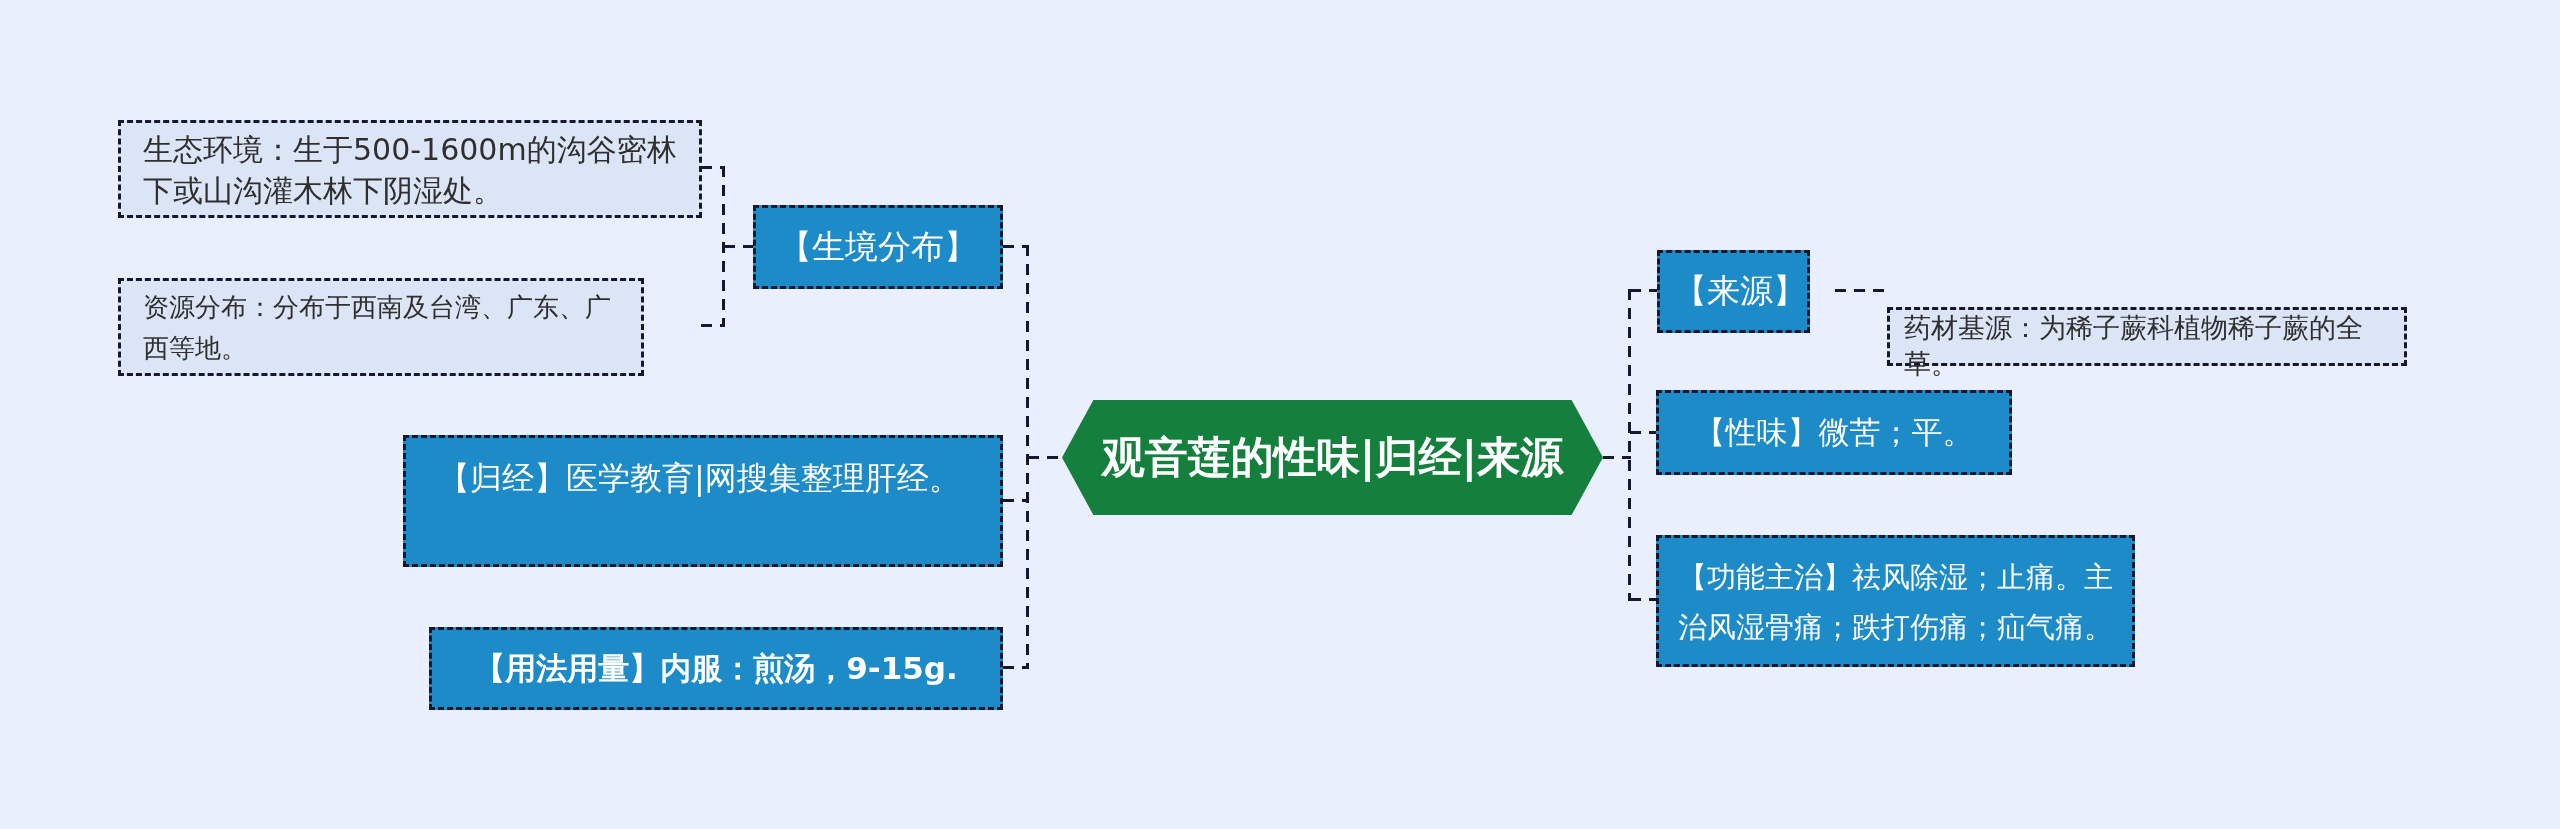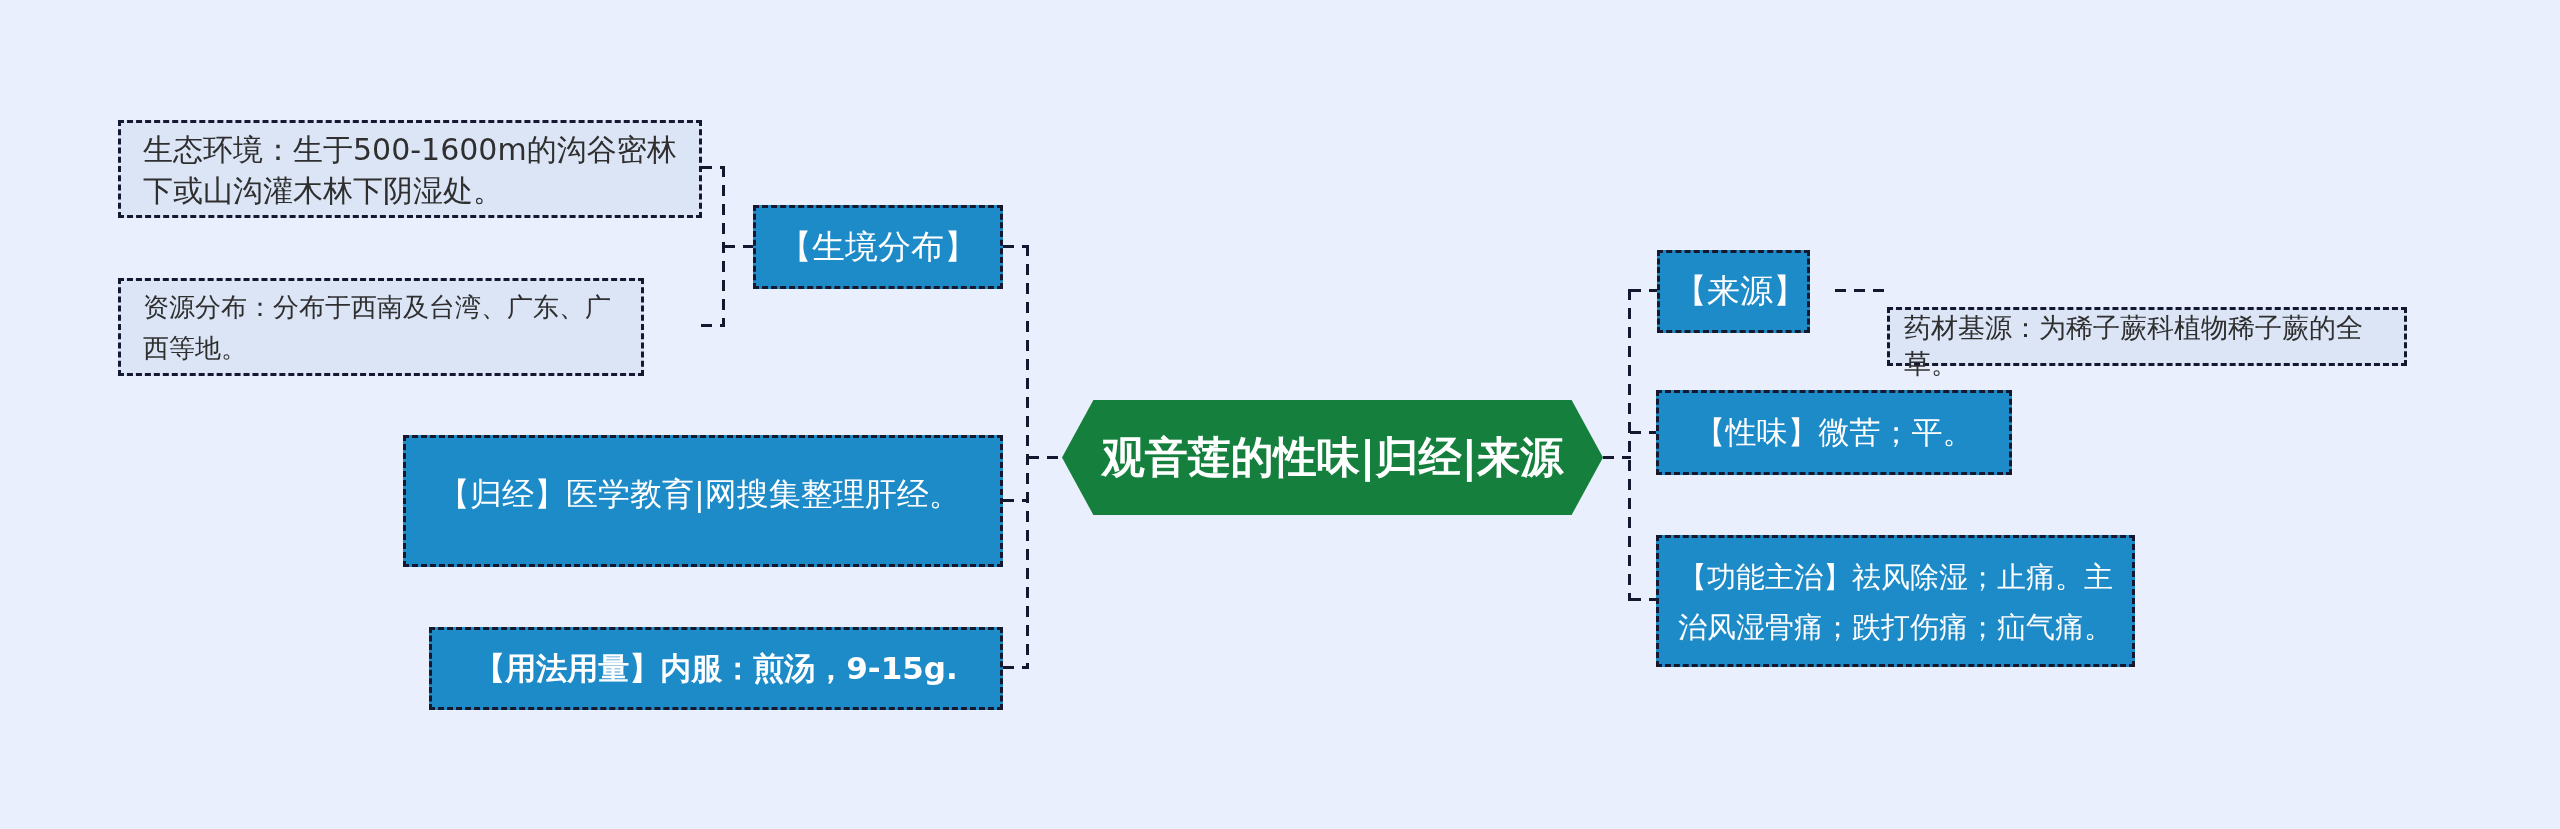--- a/index.html
+++ b/index.html
@@ -78,21 +78,21 @@
   <div class="node" style="left:753px; top:205px; width:250px; height:84px; font-size:33px;">
     <span>【生境分布】</span>
   </div>
 
   <div class="conn h" style="left:1003px; top:245px; width:25px;"></div>
   <div class="conn v" style="left:1026px; top:245px; height:424px;"></div>
   <div class="conn h" style="left:1003px; top:499px; width:25px;"></div>
   <div class="conn h" style="left:1003px; top:666px; width:25px;"></div>
   <div class="conn h" style="left:1028px; top:456px; width:36px;"></div>
 
-  <div class="node left-align" style="left:403px; top:435px; width:600px; height:132px; padding:31px 32px; font-size:32px; line-height:50px;">
+  <div class="node left-align" style="left:403px; top:435px; width:600px; height:132px; padding:15px 32px; font-size:32px; line-height:50px;">
     <span>【归经】医学教育|网搜集整理肝经。</span>
   </div>
 
   <div class="node" style="left:429px; top:627px; width:574px; height:83px; font-size:31px;font-weight:bold;">
     <span>【用法用量】内服：煎汤，9-15g.</span>
   </div>
 
   <div class="center-node" style="left:1062px; top:400px; width:541px; height:115px;">
     <span>观音莲的性味|归经|来源</span>
   </div>

